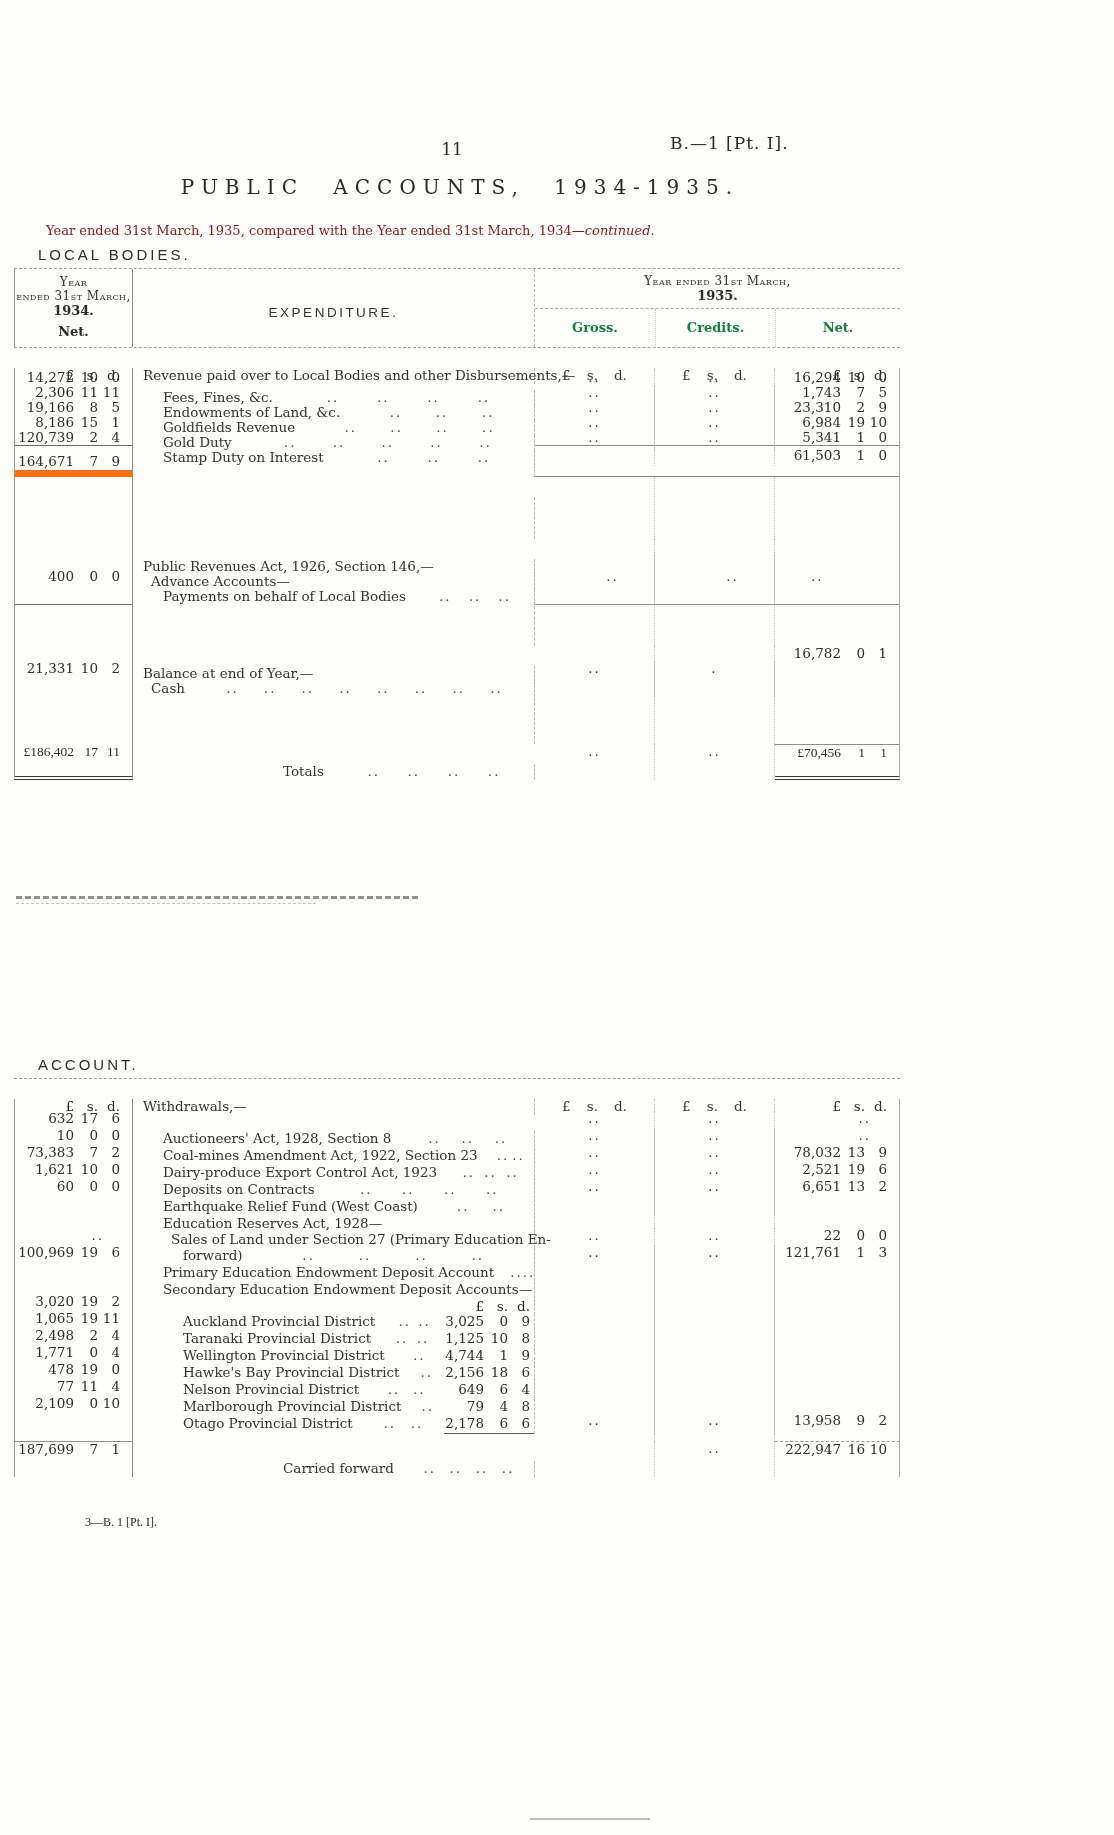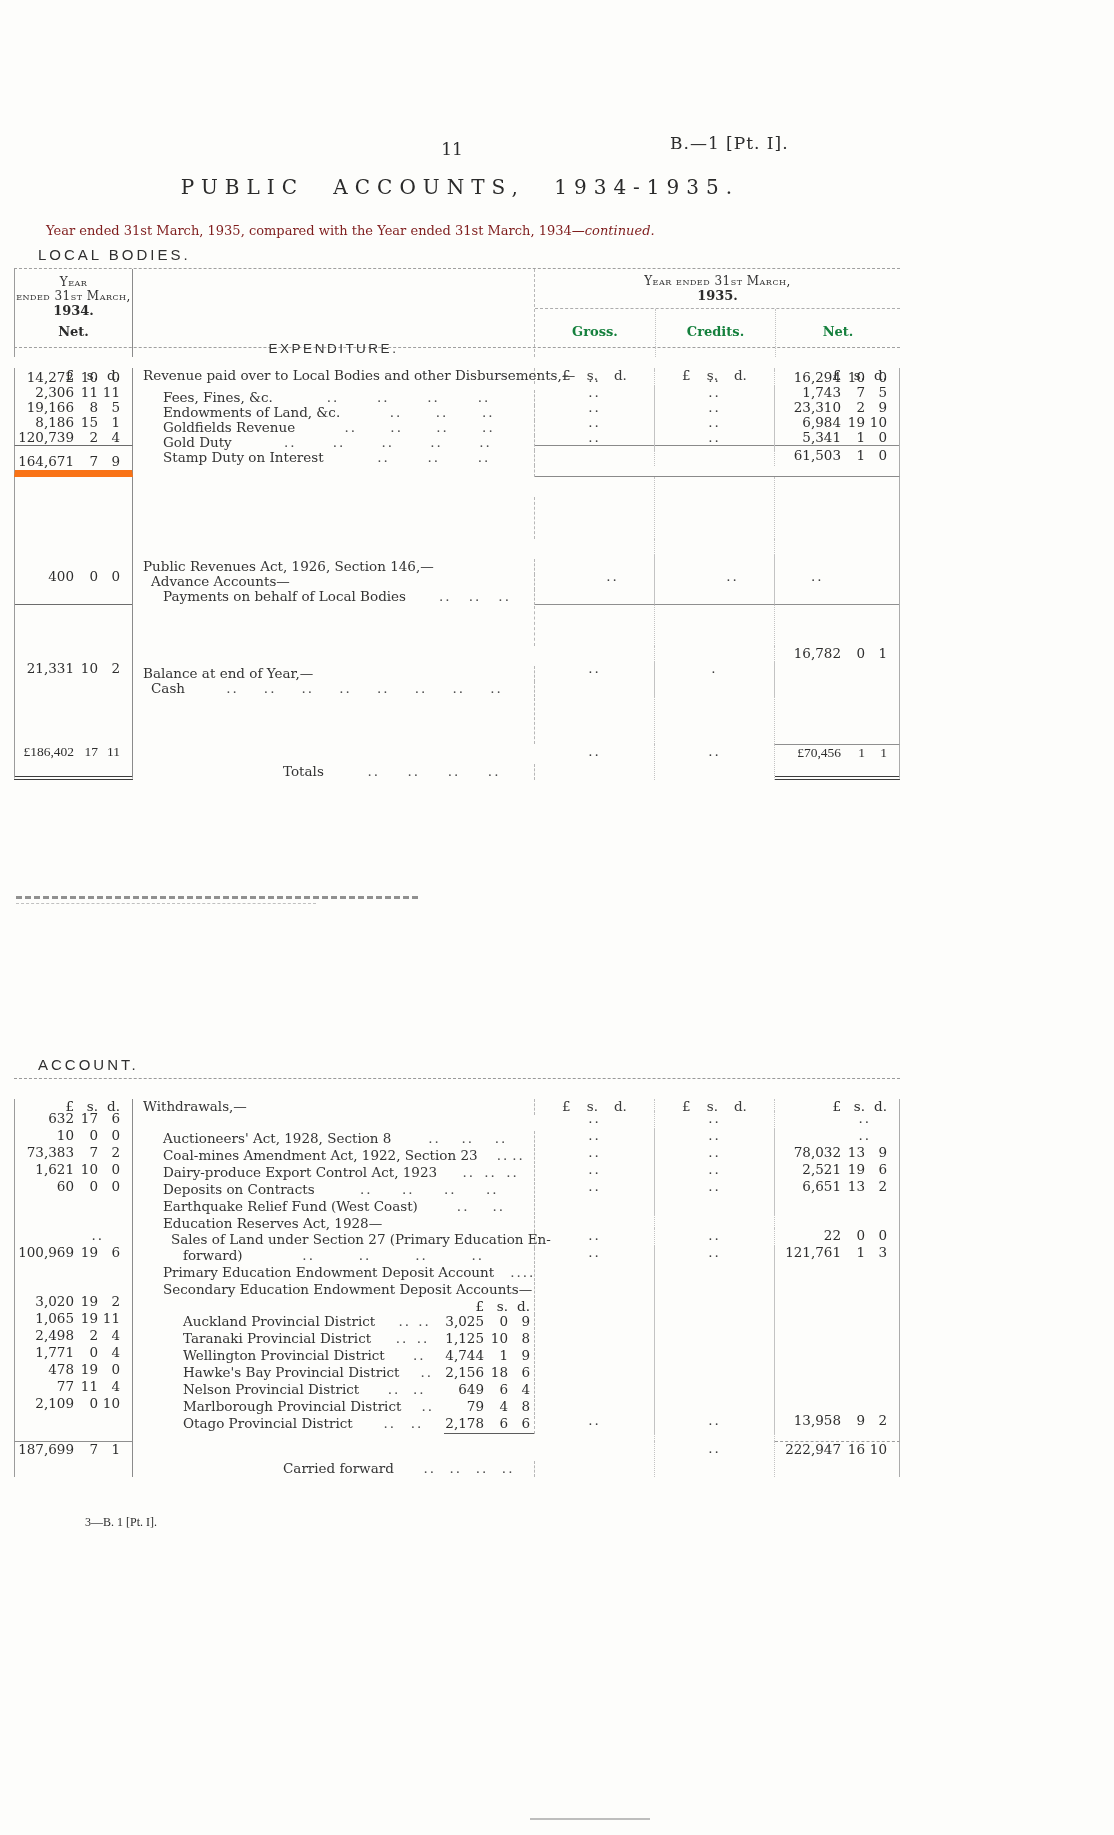--- a/index.html
+++ b/index.html
@@ -72,21 +72,21 @@
   .c1.bb{border-bottom:1px solid #6c6c6c;}
   .dbl{border-bottom:4px double #3c3c3c !important;font-family:Liberation Serif, serif;}
   .tln{border-top:1px solid #8f8f8f;}
   .tlnd{border-top:1px dashed #9a9a9a;}.h15{height:15px}.h16{height:16px}.h17{height:17px}
   .h20{height:20px}.h26{height:26px}.h28{height:28px}.h30{height:30px}.h32{height:32px}
   .sp66{height:66px}.sp62{height:62px}.sp60{height:60px}.sp12{height:12px}
   .vend{align-items:flex-end;padding-bottom:2px;}
   .inneramt{margin-left:0;padding-right:4px;}
   .inneramt .ap{min-width:40px;}
   .ulwrap{border-bottom:1px solid #5c5c5c;padding-bottom:1px;display:inline-flex;}
-  .expl{font-family:"Liberation Sans","DejaVu Sans",sans-serif;font-size:13.5px;letter-spacing:2.5px;color:#333;margin-top:36px;}
+  .expl{font-family:"Liberation Sans","DejaVu Sans",sans-serif;font-size:13.5px;letter-spacing:2.5px;color:#333;}
   .totcell{padding-left:150px;}
 </style>
 </head>
 <body>
 
 <div class="page">
 
   <div class="abs pagenum">11</div>
   <div class="abs docref">B.—1 [Pt. I].</div>
   <div class="abs title">PUBLIC ACCOUNTS, 1934-1935.</div>

